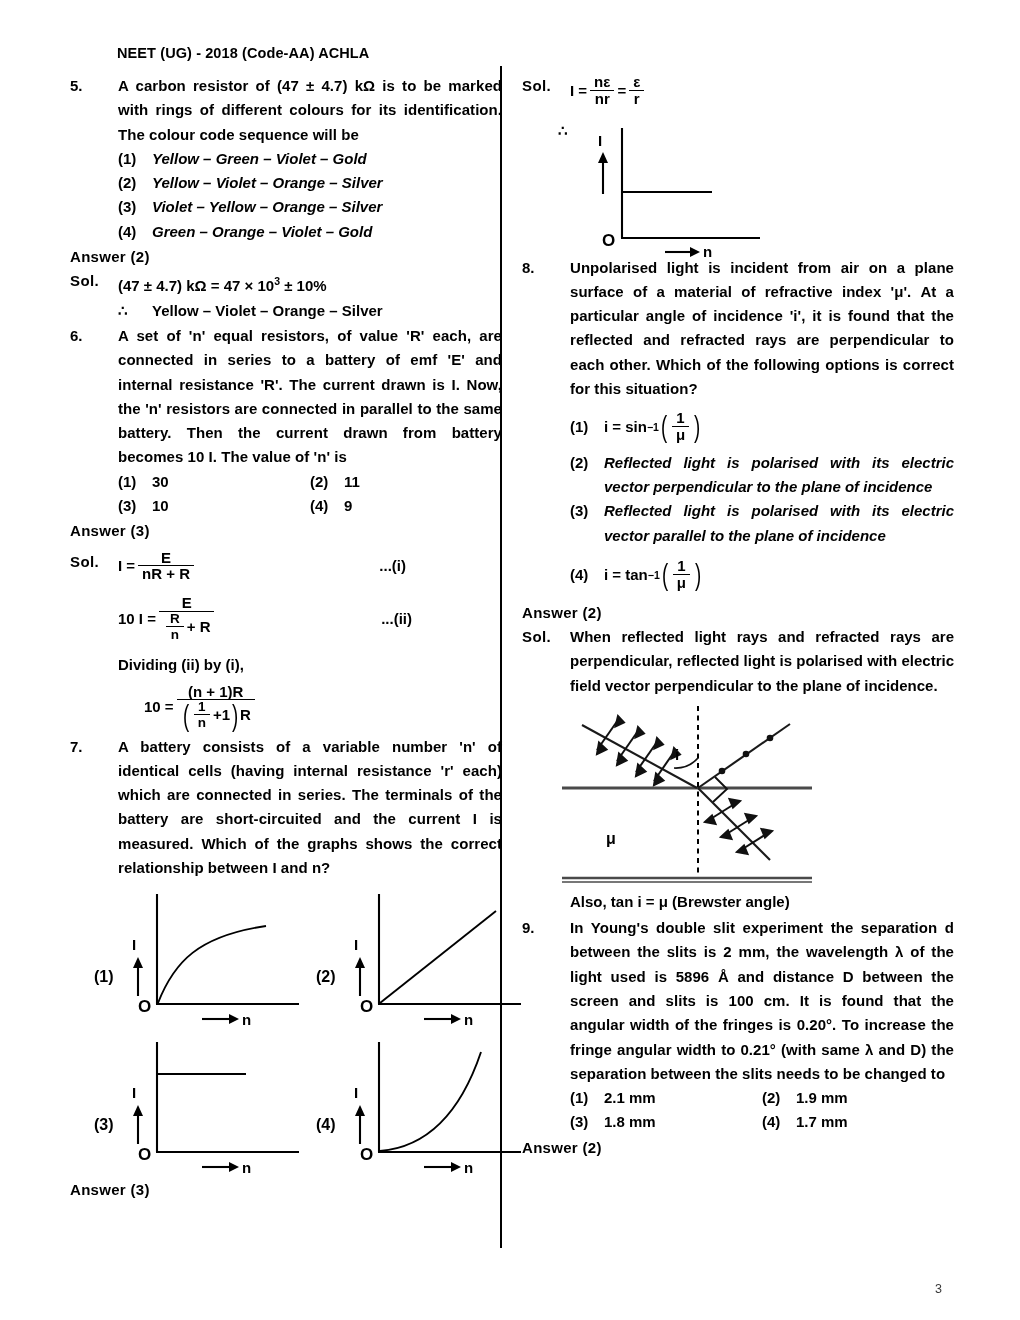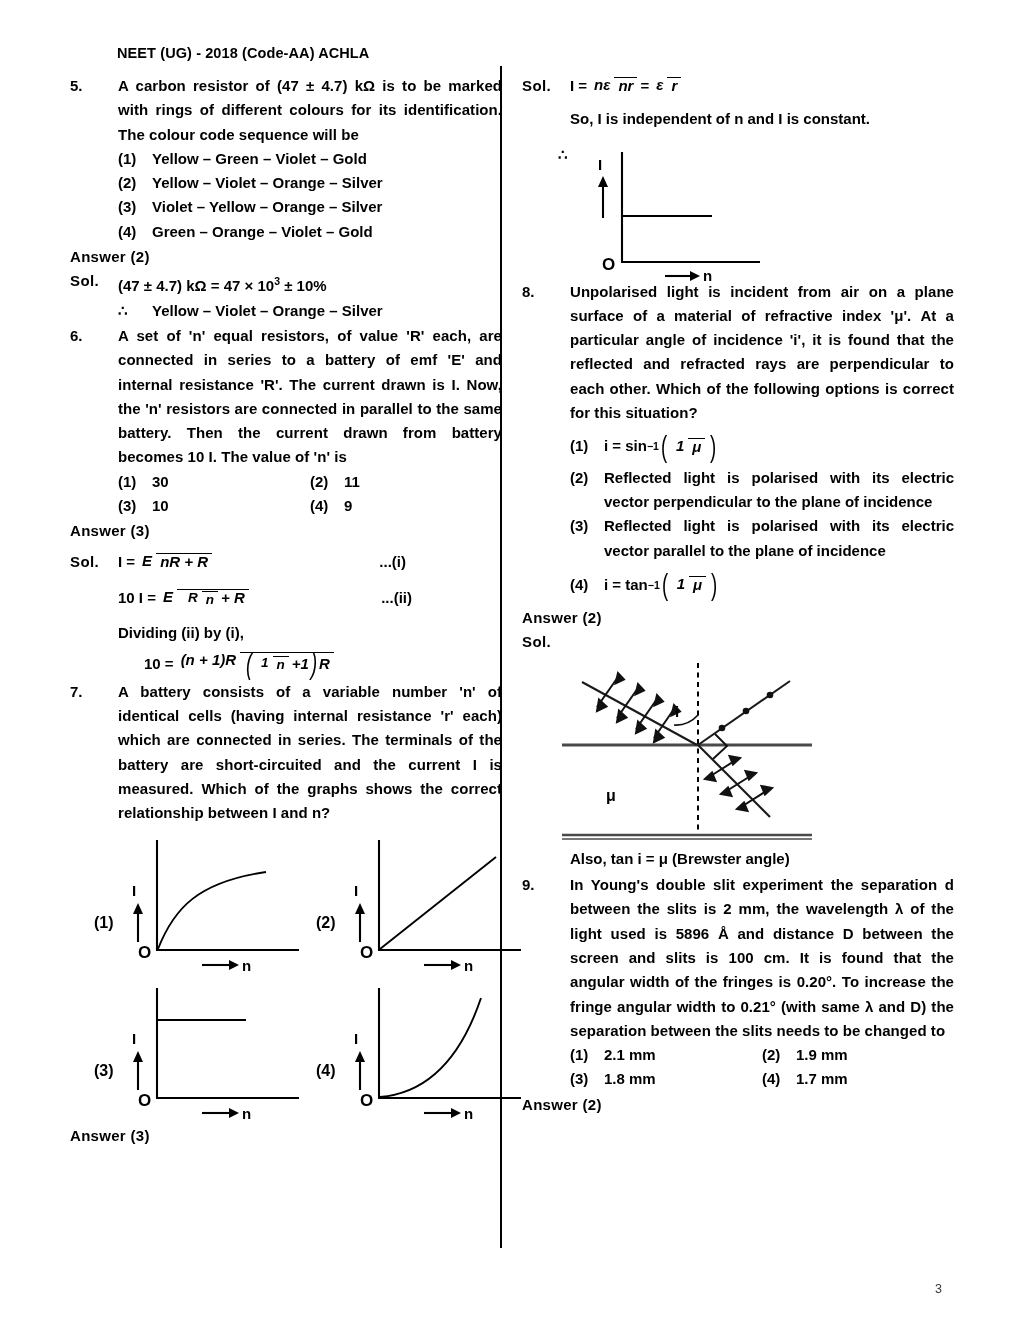--- a/index.html
+++ b/index.html
@@ -67,21 +67,21 @@
 
   .optrow {
     display: flex;
     align-items: flex-start;
     margin-left: 48px;
     font-size: 15px;
     font-weight: bold;
     line-height: 24.3px;
   }
   .opt-lab { flex: 0 0 34px; }
-  .opt-txt { flex: 1 1 auto; text-align: justify; text-align-last: left; }
+  .opt-txt { flex: 1 1 auto; text-align: justify; text-align-last: left; font-style: italic; }
   .opt-half { display: flex; }
   .opt-half > div { width: 50%; display: flex; }
 
   .answer {
     font-size: 15px;
     font-weight: bold;
     line-height: 24.3px;
     letter-spacing: 0.3px;
     margin-top: 1px;
   }
@@ -92,25 +92,24 @@
     font-weight: bold;
     line-height: 24.3px;
   }
   .sol-lab { flex: 0 0 48px; letter-spacing: 0.4px; }
   .sol-body { flex: 1 1 auto; }
   .indent48 { margin-left: 48px; }
 
   
   .frac {
     display: inline-flex;
-    flex-direction: row;
+    flex-direction: column;
     vertical-align: -0.52em;
     text-align: center;
     margin: 0 3px;
-    font-style: italic;
   }
   .frac .num { padding: 0 4px; line-height: 1.05; }
   .frac .den { padding: 0 4px; line-height: 1.12; border-top: 1.4px solid #000; }
   .frac.sm { font-size: 13.5px; }
   .mathline { display: flex; align-items: center; font-size: 15px; font-weight: bold; }
   .eqlabel { margin-left: auto; font-weight: bold; }
   .paren {
     display: inline-block;
     font-size: 30px;
     font-weight: normal;
@@ -340,21 +339,20 @@
           <span class="frac">
             <span class="num">nε</span>
             <span class="den">nr</span>
           </span>
           <span>=</span>
           <span class="frac">
             <span class="num">ε</span>
             <span class="den">r</span>
           </span>
         </div>
-        <div style="margin-top:9px;">So, I is independent of n and I is constant.</div>
       </div>
     </div>
 
     <div style="position:relative;height:146px;margin-top:2px;">
       <svg width="300" height="146" viewBox="0 0 300 146">
         <text class="glabel" x="36" y="26" style="font-size:15px;">∴</text>
         <path class="axis" d="M100,18 L100,128"></path>
         <path class="axis" d="M99,128 L238,128"></path>
         <path class="curve" d="M101,82 L190,82"></path>
         <path class="axis" stroke-width="2" d="M81,50 L81,84"></path>
@@ -406,20 +404,21 @@
           <span class="den">μ</span>
         </span>
         <span class="paren">)</span>
       </div>
     </div>
 
     <div class="answer" style="margin-top:9px;">Answer (2)</div>
 
     <div class="solrow">
       <div class="sol-lab">Sol.</div>
+      <div class="sol-body" style="text-align:justify;text-align-last:left;">When reflected light rays and refracted rays are perpendicular, reflected light is polarised with electric field vector perpendicular to the plane of incidence.</div>
     </div>
 
     <div style="position:relative;height:190px;margin-top:4px;">
       <svg width="330" height="190" viewBox="0 0 330 190">
 
         <path d="M40,86 L290,86" stroke="#4a4a4a" stroke-width="3" fill="none"></path>
 
         <path d="M40,176 L290,176" stroke="#4a4a4a" stroke-width="2.4" fill="none"></path>
         <path d="M40,180 L290,180" stroke="#4a4a4a" stroke-width="1.6" fill="none"></path>
 

